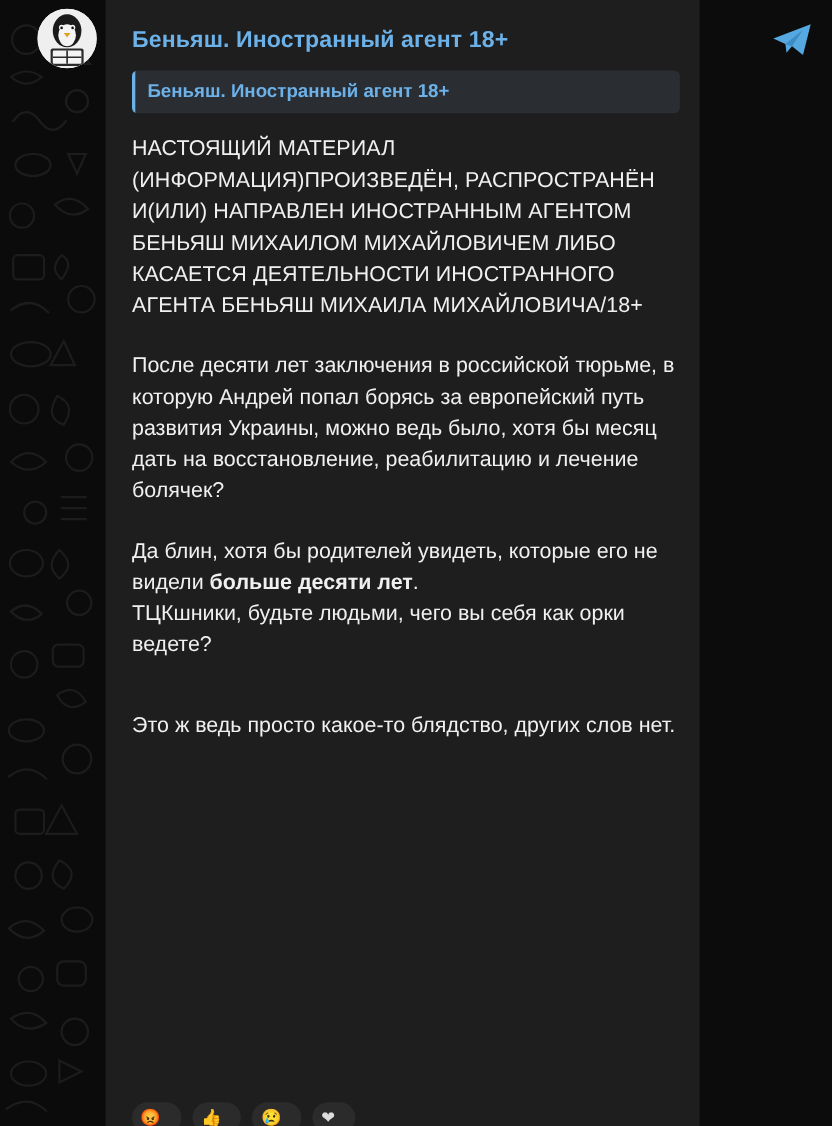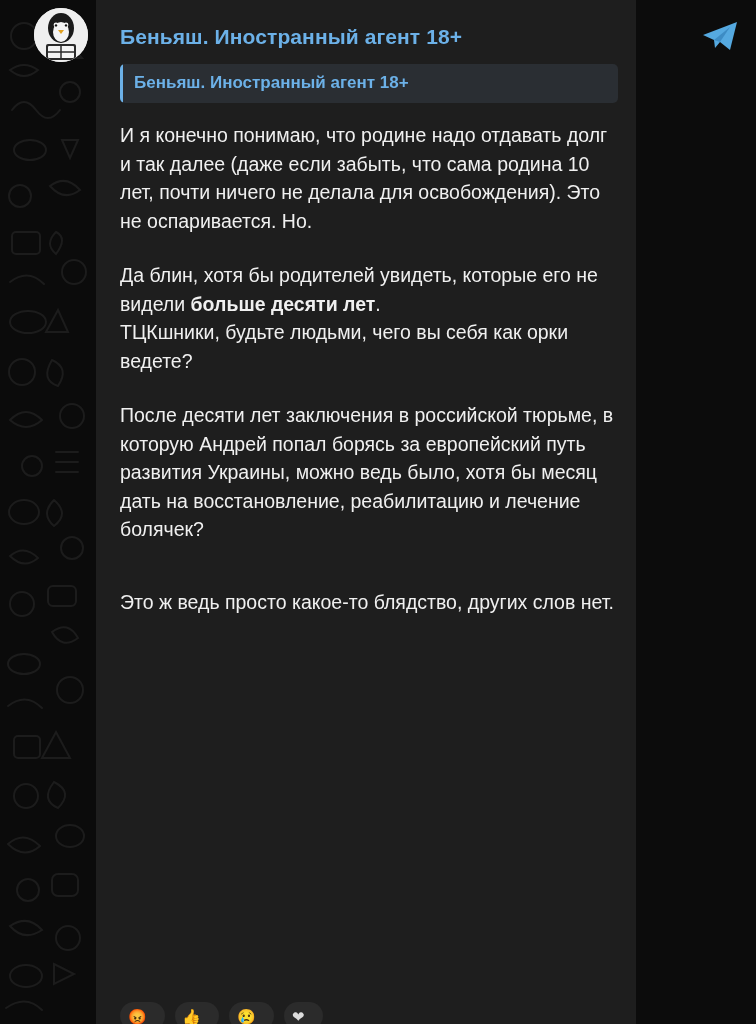--- a/index.html
+++ b/index.html
@@ -221,29 +221,29 @@
 
   <div class="message-bubble">
 
     <div class="channel-title">Беньяш. Иностранный агент 18+</div>
 
     <div class="reply-quote">
       <div class="reply-author">Беньяш. Иностранный агент 18+</div>
     </div>
 
 
-
-    <p class="msg-para">И я конечно понимаю, что родине надо отдавать долг и так далее (даже если забыть, что сама родина 10 лет, почти ничего не делала для освобождения). Это не оспаривается. Но.</p>
+    <p class="msg-para caps">НАСТОЯЩИЙ МАТЕРИАЛ (ИНФОРМАЦИЯ)ПРОИЗВЕДЁН, РАСПРОСТРАНЁН И(ИЛИ) НАПРАВЛЕН ИНОСТРАННЫМ АГЕНТОМ БЕНЬЯШ МИХАИЛОМ МИХАЙЛОВИЧЕМ ЛИБО КАСАЕТСЯ ДЕЯТЕЛЬНОСТИ ИНОСТРАННОГО АГЕНТА БЕНЬЯШ МИХАИЛА МИХАЙЛОВИЧА/18+</p>
+
+
+    <p class="msg-para">После десяти лет заключения в российской тюрьме, в которую Андрей попал борясь за европейский путь развития Украины, можно ведь было, хотя бы месяц дать на восстановление, реабилитацию и лечение болячек?</p>
 
     <p class="msg-para">
       <span>Да блин, хотя бы родителей увидеть, которые его не видели </span><b>больше десяти лет</b><span style="white-space:pre-line">.
 ТЦКшники, будьте людьми, чего вы себя как орки ведете?</span>
     </p>
-
-    <p class="msg-para">После десяти лет заключения в российской тюрьме, в которую Андрей попал борясь за европейский путь развития Украины, можно ведь было, хотя бы месяц дать на восстановление, реабилитацию и лечение болячек?</p>
 
     <p class="msg-para tight">Это ж ведь просто какое-то блядство, других слов нет.</p>
 
   </div>
 
   <div class="reactions">
     <div class="reaction-pill">
       <span class="reaction-emoji">😡</span>
       <span></span>
     </div>

